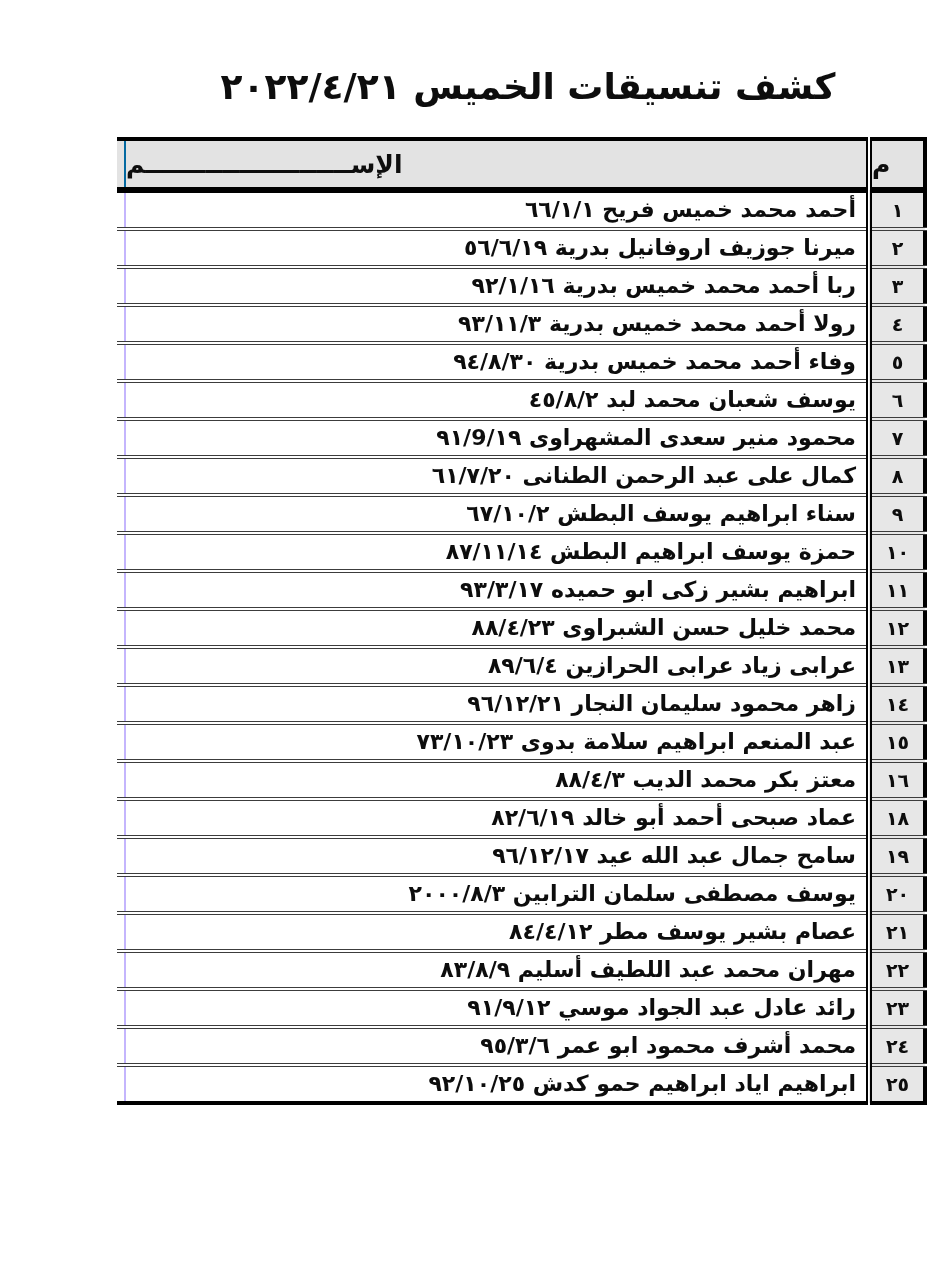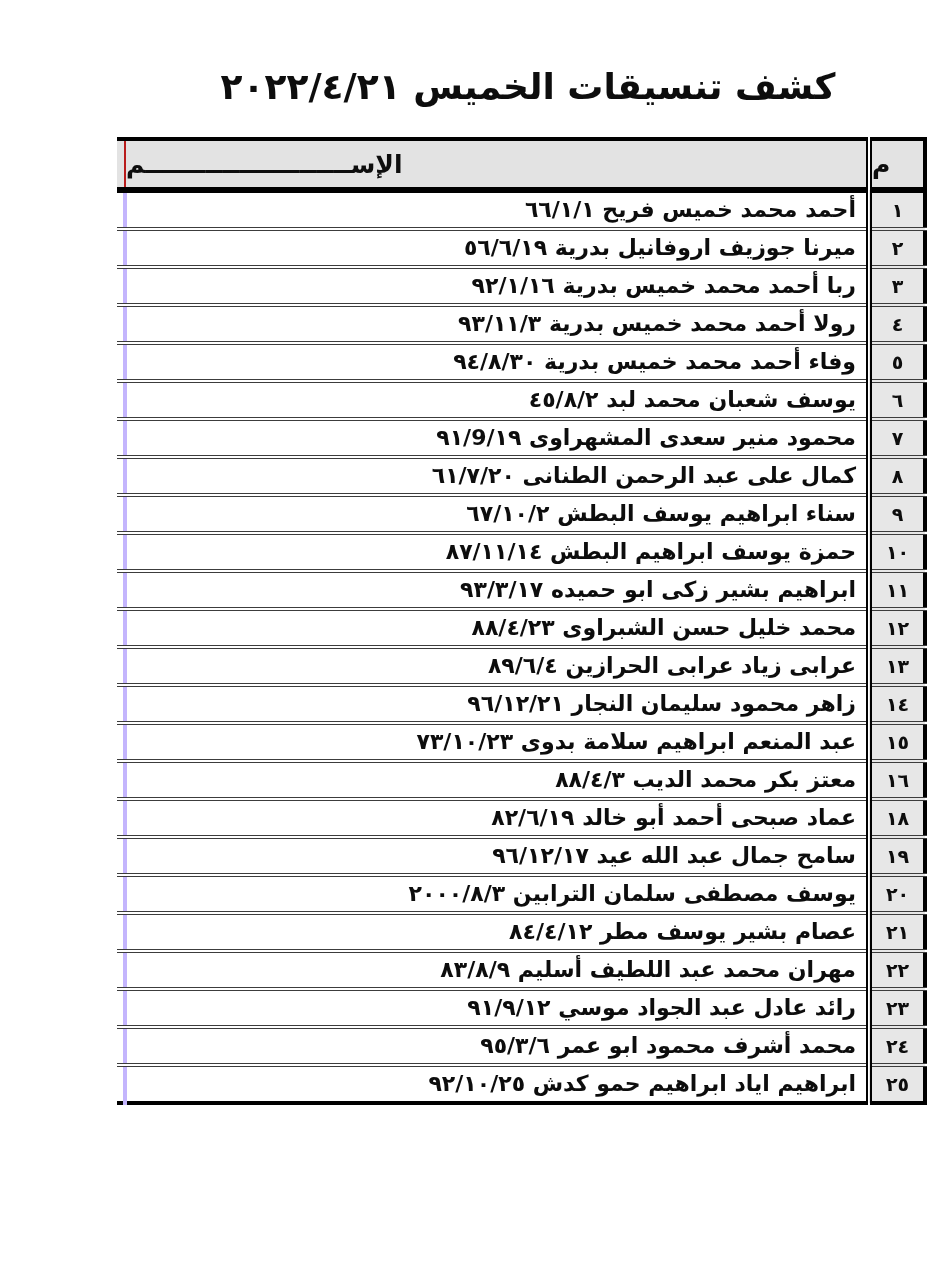--- a/index.html
+++ b/index.html
@@ -45,21 +45,21 @@
     font-weight: bold;
     color: #0d0d0d;
     text-align: left;
     vertical-align: middle;
     border-bottom: 6px solid #000000;
     padding: 0;
     overflow: hidden;
     white-space: nowrap;
   }
   th.h-num   { border-left: 6px double #000000; }
-  th.h-name  { border-left: 2px solid #b91c1c; }
+  th.h-name  { border-left: 2px solid #0369a1; }
 
   td {
     border-top: 4px double #3c3c3c;
     vertical-align: middle;
     padding: 0;
     color: #0d0d0d;
   }
   td.num {
     height: 34px;
     background: #e7e7e7;
@@ -68,21 +68,21 @@
     font-weight: bold;
     border-left: 6px double #000000;
   }
   td.name {
     text-align: justify;
     text-align-last: right;
     font-size: 22px;
     font-weight: bold;
     line-height: 1.45;
     padding: 1px 10px 1px 24px;
-    border-left: 4px solid #c4b5fd;
+    border-left: 2px solid #c4b5fd;
   }
   td.notes {
     background: #ffffff;
   }
 </style>
 </head>
 <body>
 
 <div class="page">
 

